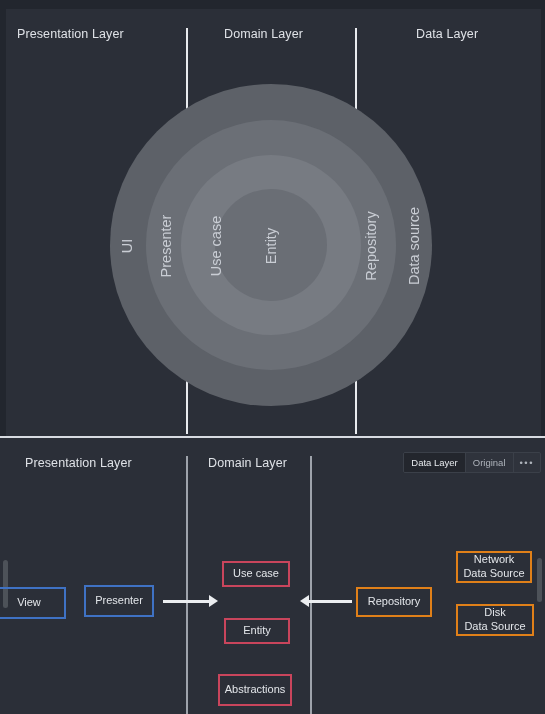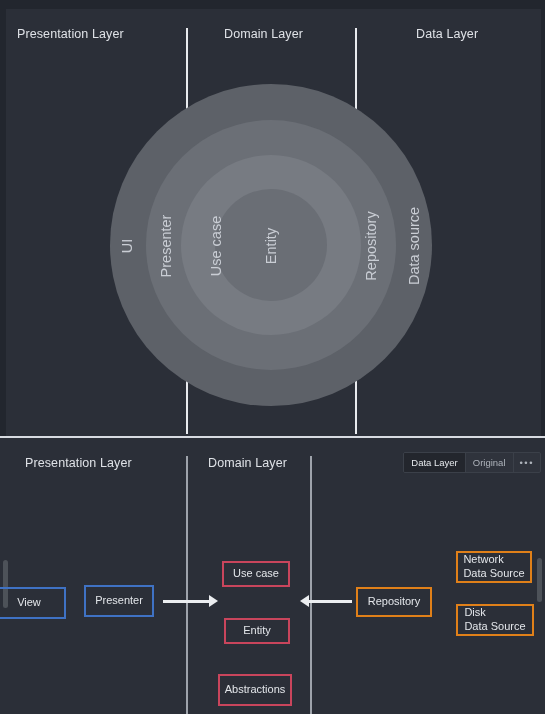--- a/index.html
+++ b/index.html
@@ -46,21 +46,21 @@
   #bottom-panel{
     position:absolute;left:0;top:438px;width:545px;height:276px;
     background:#2b2f38;overflow:hidden;
   }
   #panel-sep{
     position:absolute;left:0;top:436px;width:545px;height:2px;background:#d8dbe1;
   }
 
   .node{
     position:absolute;box-sizing:border-box;border:2px solid #888;
-    display:flex;align-items:center;justify-content:center;text-align:left;
+    display:flex;align-items:center;justify-content:center;text-align:center;
     color:#e3e6ea;font-size:11px;line-height:1.25;background:transparent;
   }
   .node.blue{border-color:#3f72c4;}
   .node.red{border-color:#c9455c;}
   .node.orange{border-color:#e08019;}
 
   
   .arrow-line{position:absolute;height:3px;background:#eceef1;}
   .arrow-head{position:absolute;width:0;height:0;}
   .arrow-head.right{

